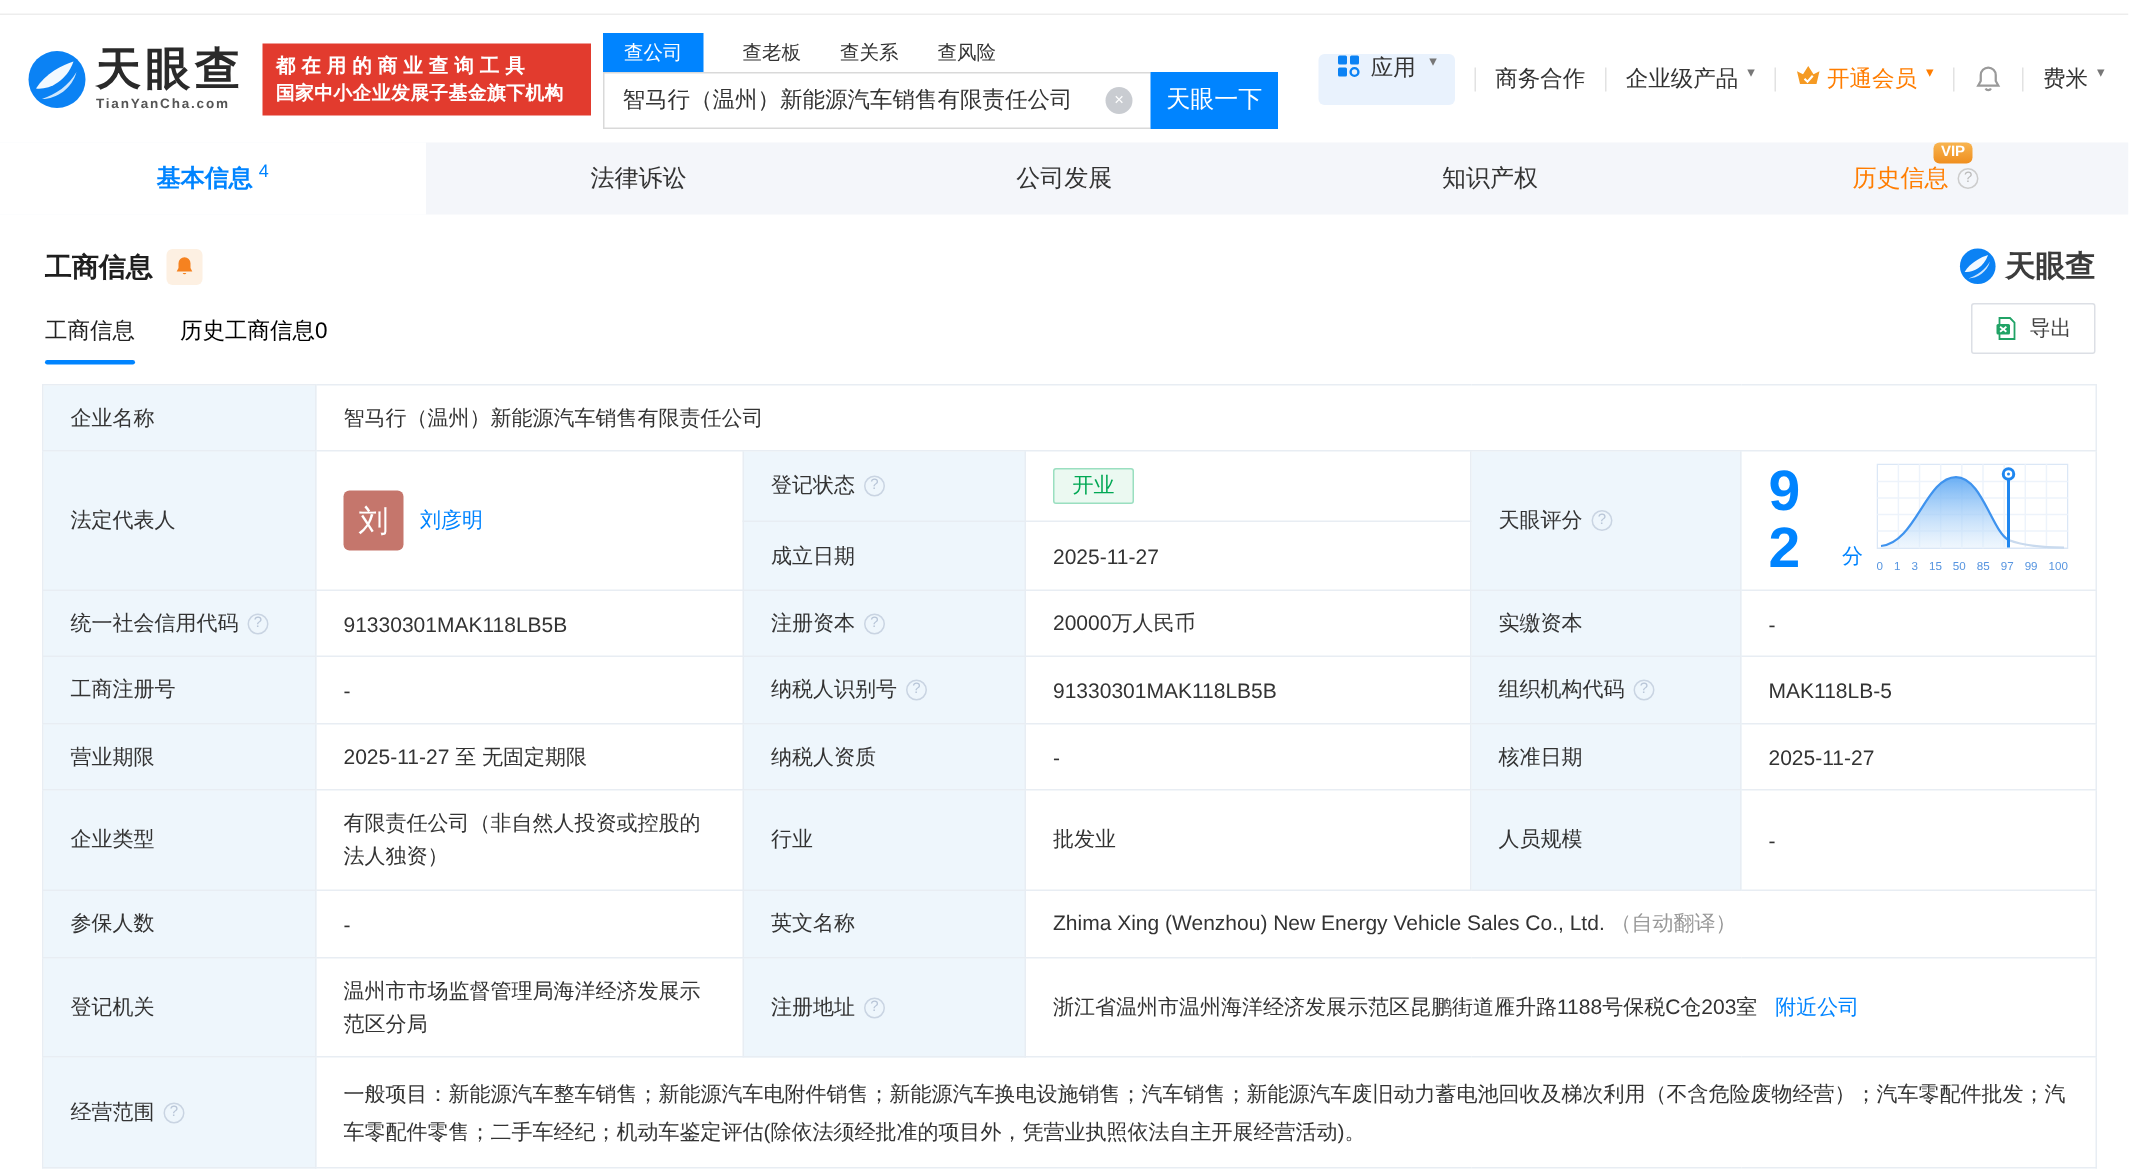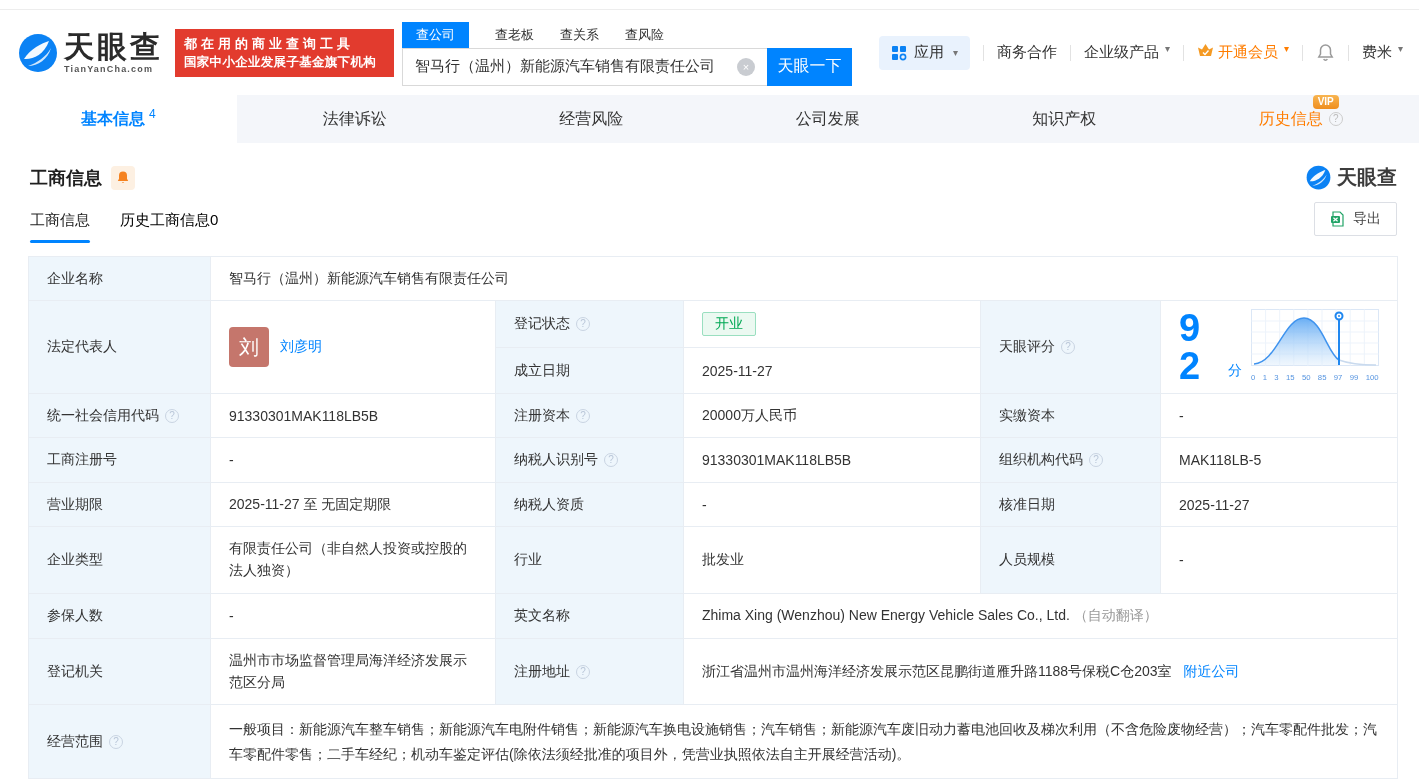--- a/index.html
+++ b/index.html
@@ -18,21 +18,21 @@
   .stabs{display:flex;align-items:flex-end;gap:26px;height:26px}
   .stab{font-size:13px;color:#333;padding:4px 0;cursor:pointer}
   .stab.active{background:#0084ff;color:#fff;padding:4px 14px}
   .sbox{display:flex;height:38px;position:relative}
   .sinput{flex:1;border:1px solid #d9d9d9;border-right:none;padding:0 36px 0 12px;
     font-size:15px;color:#333;outline:none;font-family:inherit}
   .sclear{position:absolute;right:97px;top:10px;width:18px;height:18px;border-radius:50%;
     background:#c9ccd1;color:#fff;font-size:11px;line-height:18px;text-align:center;cursor:pointer}
   .sbtn{width:85px;background:#0084ff;color:#fff;font-size:16px;border:none;cursor:pointer;font-family:inherit}
   .hmenu{margin-left:auto;display:flex;align-items:center;gap:13px;padding-right:16px;font-size:15px;color:#333;white-space:nowrap}
-  .apps{background:#e9f2fd;border-radius:4px;height:34px;display:flex;align-items:center;gap:7px;padding:0 12px;cursor:pointer}
+  .apps{background:#e9f2fd;border-radius:4px;height:34px;display:flex;gap:7px;padding:0 12px;cursor:pointer}
   .vdiv{width:1px;height:16px;background:#e2e2e2}
   .hitem{display:flex;align-items:flex-start;gap:4px;cursor:pointer}
   .caret{font-size:10px;color:#777;margin-left:2px}
   .vip-item{color:#ff7d00}
   .vip-item .caret{color:#ff7d00}
   .bellbtn{display:flex;align-items:center;cursor:pointer}
   
   .tabs{display:flex;height:48px;background:#f4f6fa}
   .tab{flex:1;display:flex;align-items:center;justify-content:center;font-size:16px;color:#333;cursor:pointer}
   .tab.active{background:#fff;color:#0084ff;font-weight:bold}
@@ -161,23 +161,20 @@
 
 <nav class="tabs">
   <div class="tab active">
     <span>基本信息</span>
     <span class="tcount">4</span>
   </div>
   <div class="tab">
     <span>法律诉讼</span>
   </div>
   <div class="tab">
-    <span>经营风险</span>
-  </div>
-  <div class="tab">
     <span>公司发展</span>
   </div>
   <div class="tab">
     <span>知识产权</span>
   </div>
   <div class="tab">
     <span class="hist-wrap">
       <span>历史信息</span>
       <span class="vip-badge">VIP</span>
     </span>

